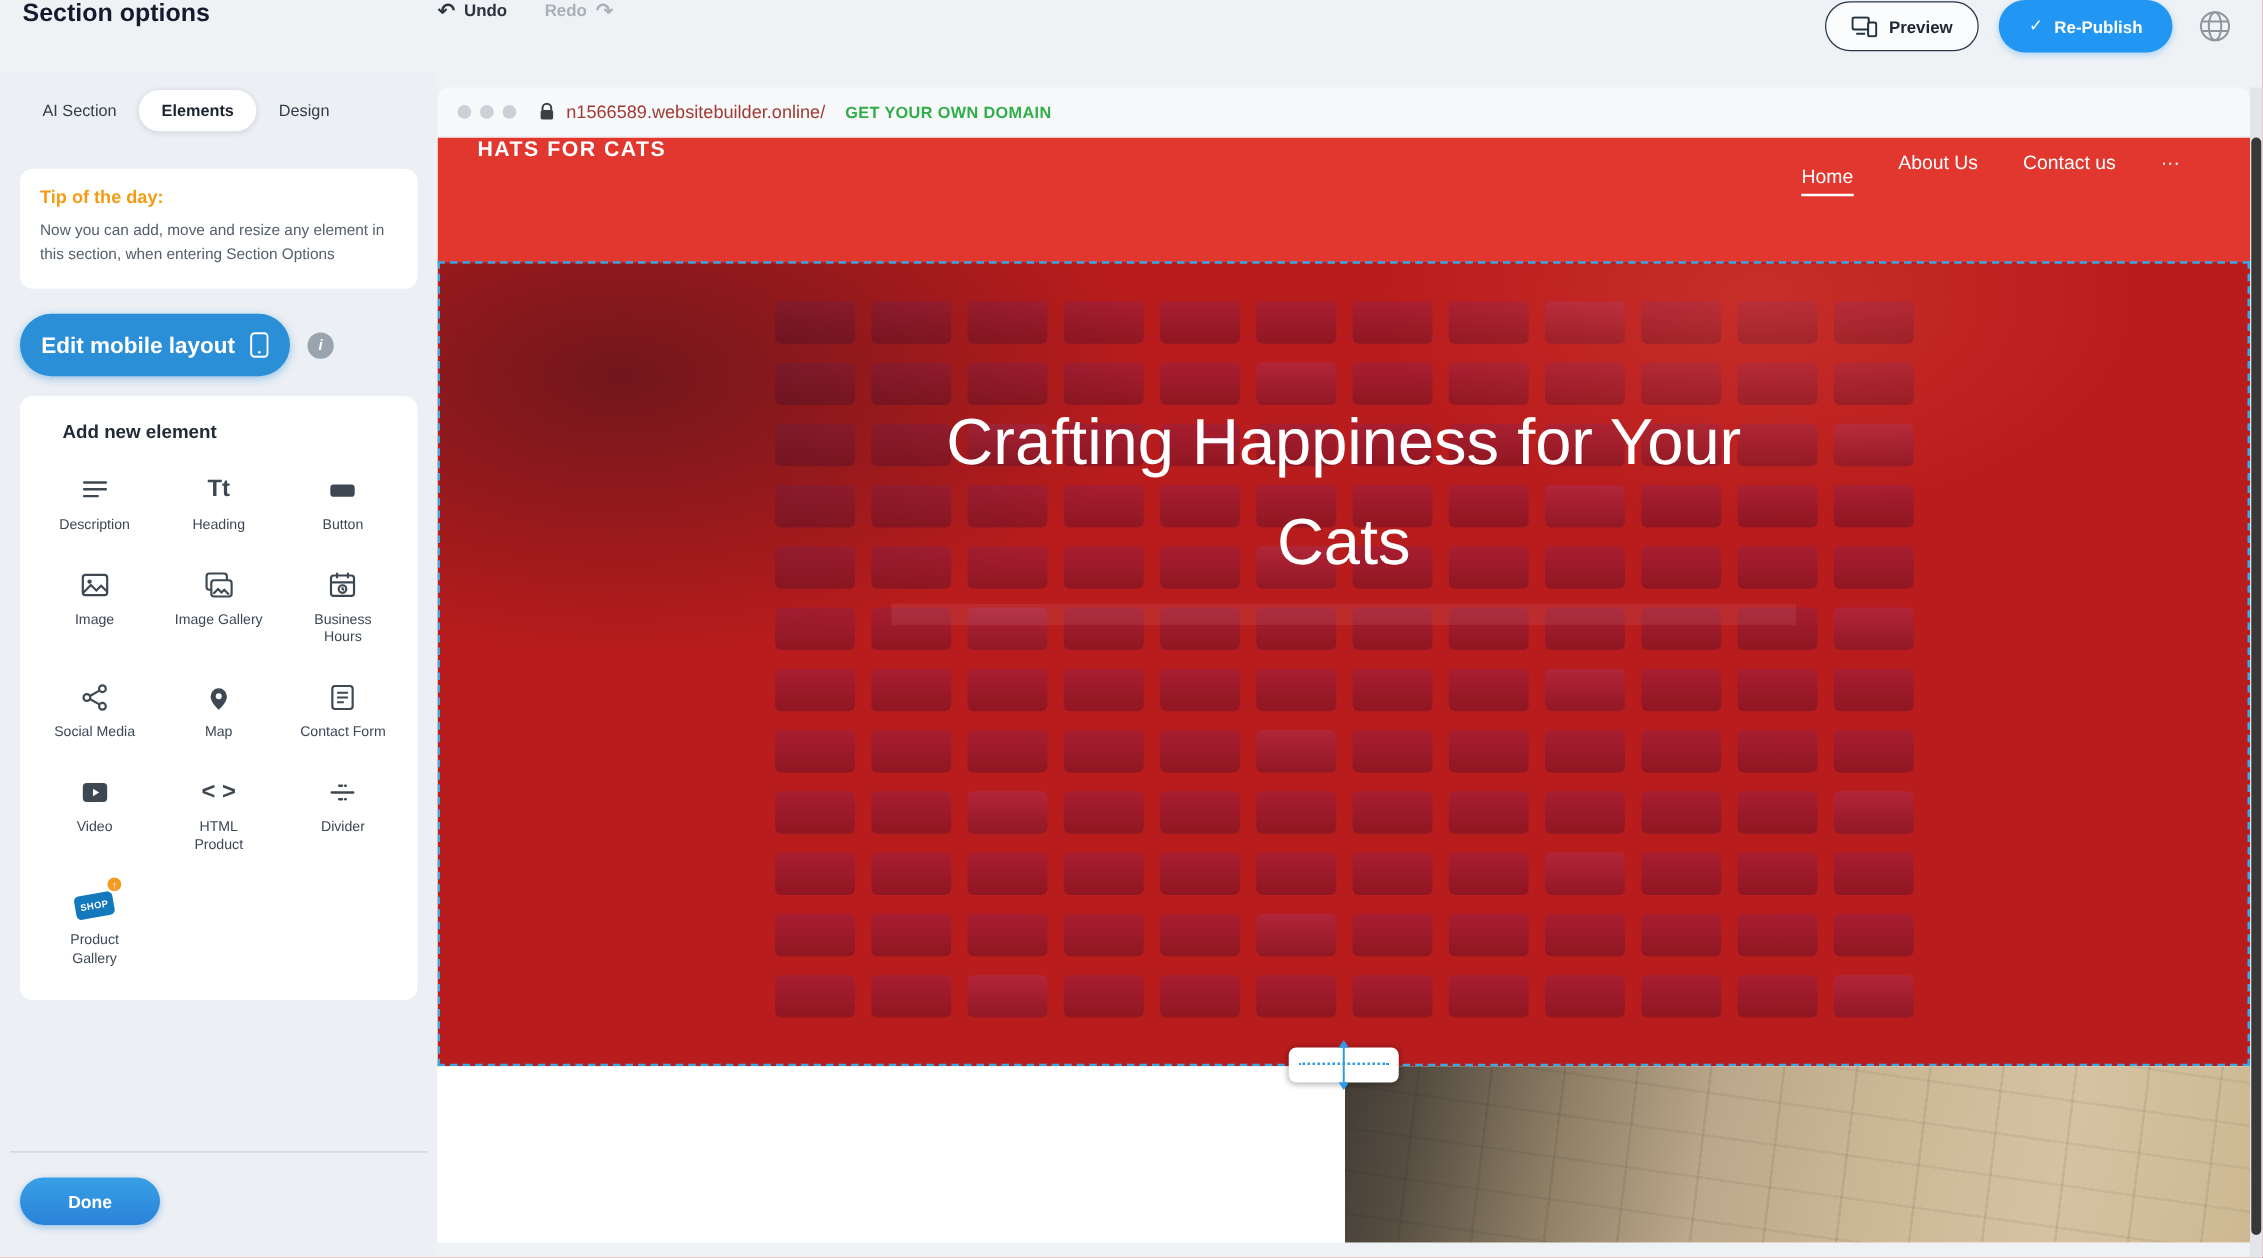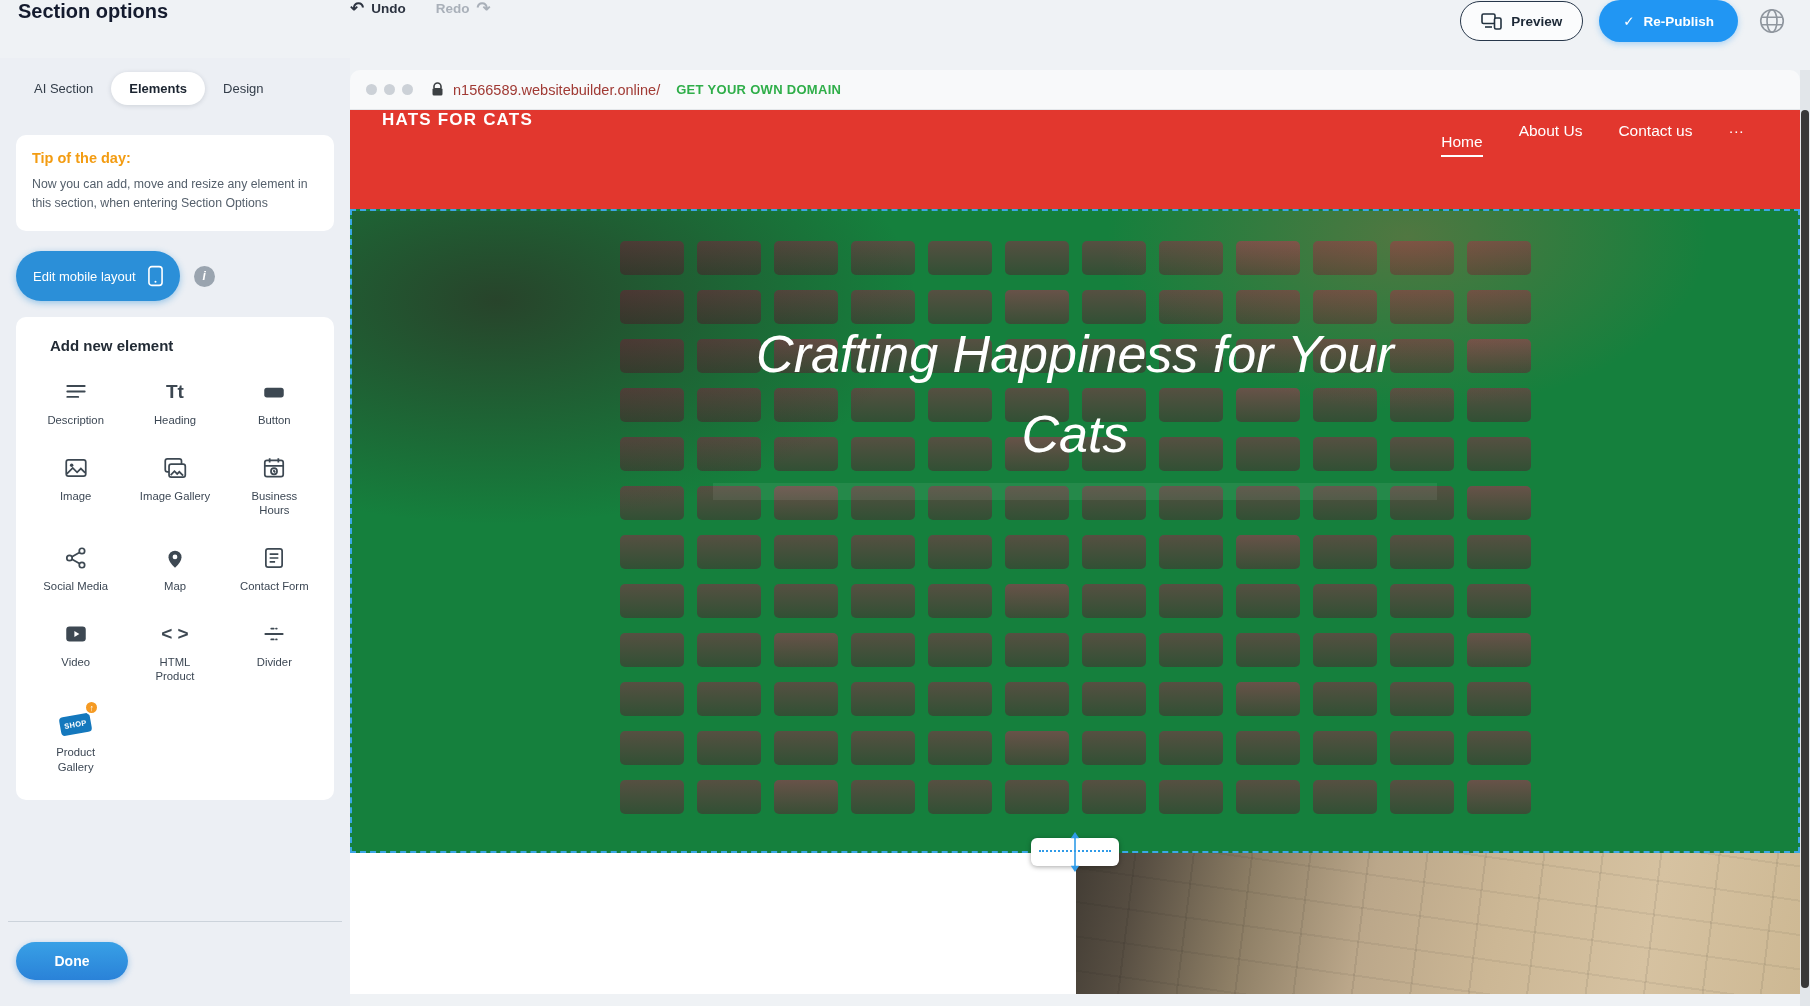--- a/index.html
+++ b/index.html
@@ -21,21 +21,21 @@
 
   
   .sidebar{position:absolute;top:58px;left:0;width:350px;bottom:0;background:#eceff4;padding:0 16px;}
   .tabs{display:flex;align-items:center;margin-top:14px;}
   .tab{padding:9px 18px;font-size:13px;color:#333d49;border-radius:18px;font-weight:500;}
   .tab.active{background:#fff;font-weight:700;color:#1b2430;box-shadow:0 1px 5px rgba(30,40,60,.15);}
   .tip-card{margin-top:30px;background:#fff;border-radius:10px;padding:15px 16px 18px;}
   .tip-title{color:#f39c12;font-size:14.5px;font-weight:700;}
   .tip-body{margin-top:9px;font-size:12.3px;line-height:1.55;color:#55606c;}
   .mobile-row{margin-top:20px;display:flex;align-items:center;gap:14px;}
-  .mobile-btn{display:flex;align-items:center;gap:12px;height:50px;padding:0 17px;border-radius:26px;background:#2b8fd8;color:#fff;font-size:13px;font-weight:400;box-shadow:0 2px 7px rgba(43,143,216,.45);}
+  .mobile-btn{display:flex;align-items:center;gap:12px;height:50px;padding:0 17px;border-radius:26px;background:#2b8fd8;color:#fff;font-size:18px;font-weight:700;box-shadow:0 2px 7px rgba(43,143,216,.45);}
   .info-dot{width:21px;height:21px;border-radius:50%;background:#9aa4af;color:#fff;font-size:12px;font-weight:700;font-style:italic;display:flex;align-items:center;justify-content:center;}
   .add-card{margin-top:16px;background:#fff;border-radius:10px;padding:20px 10px 26px;}
   .add-title{font-size:15px;font-weight:600;color:#222b35;padding-left:24px;}
   .el-grid{margin-top:24px;display:grid;grid-template-columns:repeat(3,1fr);row-gap:26px;}
   .el{display:flex;flex-direction:column;align-items:center;gap:7px;}
   .el-icon{height:28px;display:flex;align-items:center;justify-content:center;color:#3d4852;}
   .el-icon.glyph{font-size:19px;font-weight:700;color:#3d4852;}
   .el-label{font-size:11.3px;line-height:1.3;color:#3c4754;text-align:center;max-width:72px;}
   .pg{position:relative;}
   .pg-tag{display:flex;align-items:center;justify-content:center;width:31px;height:19px;background:#1478bd;border-radius:4px;transform:rotate(-10deg);color:#fff;font-size:7.5px;font-weight:800;letter-spacing:.3px;}
@@ -50,21 +50,21 @@
   .win-dot{width:11px;height:11px;border-radius:50%;background:#ccd1d7;}
   .lock{margin-right:9px;display:flex;}
   .url{font-size:14.5px;color:#a03a34;}
   .domain-cta{margin-left:16px;font-size:13px;font-weight:700;letter-spacing:.3px;color:#2fae49;}
   .site{position:relative;height:calc(100% - 52px);background:#fff;overflow:hidden;}
   .site-header{height:99px;background:#e2372e;display:flex;align-items:flex-start;padding:0 56px 0 32px;}
   .logo{color:#fff;font-size:17px;font-weight:800;letter-spacing:1.2px;}
   .nav{margin-left:auto;display:flex;align-items:center;gap:36px;}
   .nav-item{color:#fff;font-size:15.5px;padding-bottom:4px;border-bottom:2px solid transparent;cursor:pointer;}
   .nav-item.active{border-bottom-color:#fff;margin-top:23px;}
-  .hero{position:relative;height:644px;background:#15803d;border:2px dashed #3aa7e6;font-style:italic;}
+  .hero{position:relative;height:644px;background:#b91c1c;border:2px dashed #3aa7e6;}
   .tile-grid{position:absolute;left:268px;top:30px;width:918px;height:582px;display:grid;grid-template-columns:repeat(12,64px);grid-auto-rows:34px;column-gap:13px;row-gap:15px;}
   .tile{background:linear-gradient(180deg,rgba(150,32,70,.50),rgba(88,14,40,.42));border-radius:5px;}
   .tile:nth-child(9n){background:linear-gradient(180deg,rgba(172,45,82,.55),rgba(100,18,45,.45));}
   .hero-glow{position:absolute;inset:0;background:radial-gradient(430px 250px at 73% 4%,rgba(235,95,75,.28),transparent 70%),radial-gradient(600px 320px at 10% 14%,rgba(55,18,28,.55),transparent 70%);pointer-events:none;}
   .hero-content{position:absolute;inset:0;display:flex;flex-direction:column;align-items:center;}
   .hero-title{margin-top:104px;max-width:680px;text-align:center;color:#fff;font-size:52px;line-height:1.53;font-weight:500;}
   .hero-sub{margin-top:56px;color:#fff;font-size:27px;font-weight:400;}
   .para-box{position:relative;margin-top:54px;width:724px;border:2px solid #ea1a90;padding:18px 12px;background:rgba(25,8,14,.25);}
   .para-box p{font-size:14.3px;line-height:1.6;color:#ececec;text-align:center;}
   .green-handle{position:absolute;left:3px;top:24px;width:17px;height:17px;border:2px solid #43c24b;background:#eaf7ea;cursor:ew-resize;}

